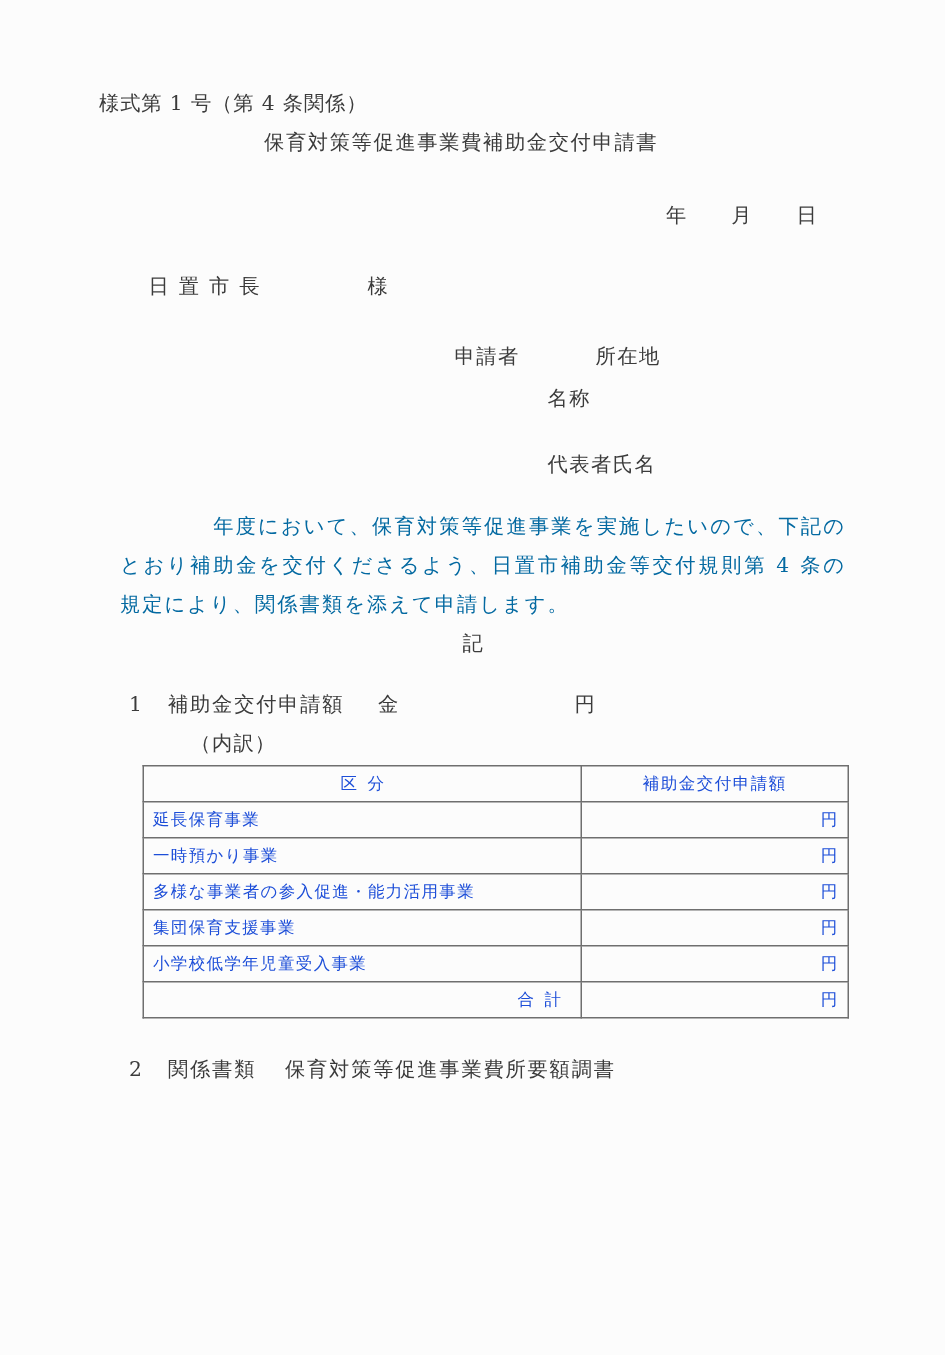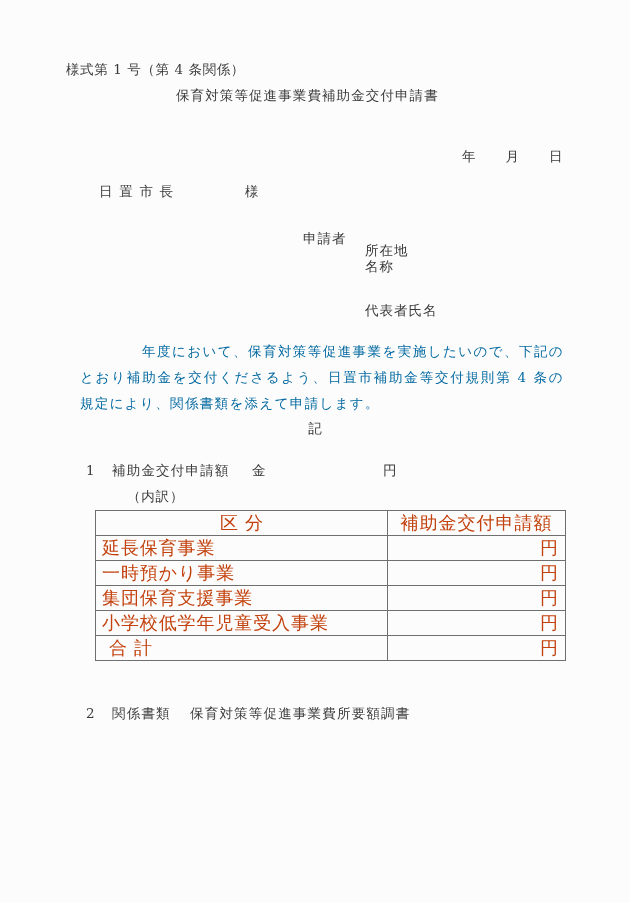--- a/index.html
+++ b/index.html
@@ -42,24 +42,23 @@
 
   
   .doc-title {
     left: 176px;
     top: 89px;
     letter-spacing: 1.1px;
   }
 
   
   .date-line {
-    left: 462px;
+    left: 444px;
     top: 138px;
     letter-spacing: 1px;
-    margin-top: 12px;
   }
 
   
   .addressee {
     left: 99px;
     top: 185px;
     letter-spacing: 1.2px;
   }
   .addressee-honorific {
     left: 245px;
@@ -69,21 +68,21 @@
   
   .applicant-label {
     left: 303px;
     top: 232px;
     letter-spacing: 1px;
   }
   .applicant-field {
     left: 365px;
     letter-spacing: 1px;
   }
-  .applicant-field-1 { top: 244px; }
+  .applicant-field-1 { top: 232px; margin-left: 32px; }
   .applicant-field-2 { top: 260px; }
   .applicant-field-3 { top: 288px; margin-top: 16px; }
 
   
   .body-para {
     position: absolute;
     left: 80px;
     top: 324px;
     width: 484px;
     font-size: 13.5px;
@@ -124,22 +123,22 @@
   .item-2-doc { left: 190px; top: 707px; letter-spacing: 1.2px; }
 
   
   .breakdown-table {
     position: absolute;
     left: 95px;
     top: 510px;
     width: 470px;
     border-collapse: collapse;
     table-layout: fixed;
-    font-size: 18px;
-    color: #c2410c;
+    font-size: 11px;
+    color: #1d4ed8;
   }
   .breakdown-table col.col-category { width: 292px; }
   .breakdown-table col.col-amount { width: 178px; }
   .breakdown-table td,
   .breakdown-table th {
     border: 1px solid #6f6f6f;
     height: 24px;
     padding: 0 6px;
     font-weight: normal;
     letter-spacing: 0.9px;
@@ -152,21 +151,21 @@
     text-indent: 7px;
   }
   .breakdown-table th.head-amount {
     text-align: center;
     letter-spacing: 1px;
   }
   .breakdown-table td.cell-category {
     text-align: left;
   }
   .breakdown-table td.cell-category.total {
-    text-align: left;
+    text-align: right;
     letter-spacing: 7px;
     text-indent: 7px;
   }
   .breakdown-table td.cell-amount {
     text-align: right;
   }
 </style>
 </head>
 <body>
 
@@ -218,20 +217,24 @@
     <tbody>
       <tr>
         <td class="cell-category">延長保育事業</td>
         <td class="cell-amount">円</td>
       </tr>
       <tr>
         <td class="cell-category">一時預かり事業</td>
         <td class="cell-amount">円</td>
       </tr>
       <tr>
+        <td class="cell-category">多様な事業者の参入促進・能力活用事業</td>
+        <td class="cell-amount">円</td>
+      </tr>
+      <tr>
         <td class="cell-category">集団保育支援事業</td>
         <td class="cell-amount">円</td>
       </tr>
       <tr>
         <td class="cell-category">小学校低学年児童受入事業</td>
         <td class="cell-amount">円</td>
       </tr>
       <tr>
         <td class="cell-category total">合計</td>
         <td class="cell-amount">円</td>

